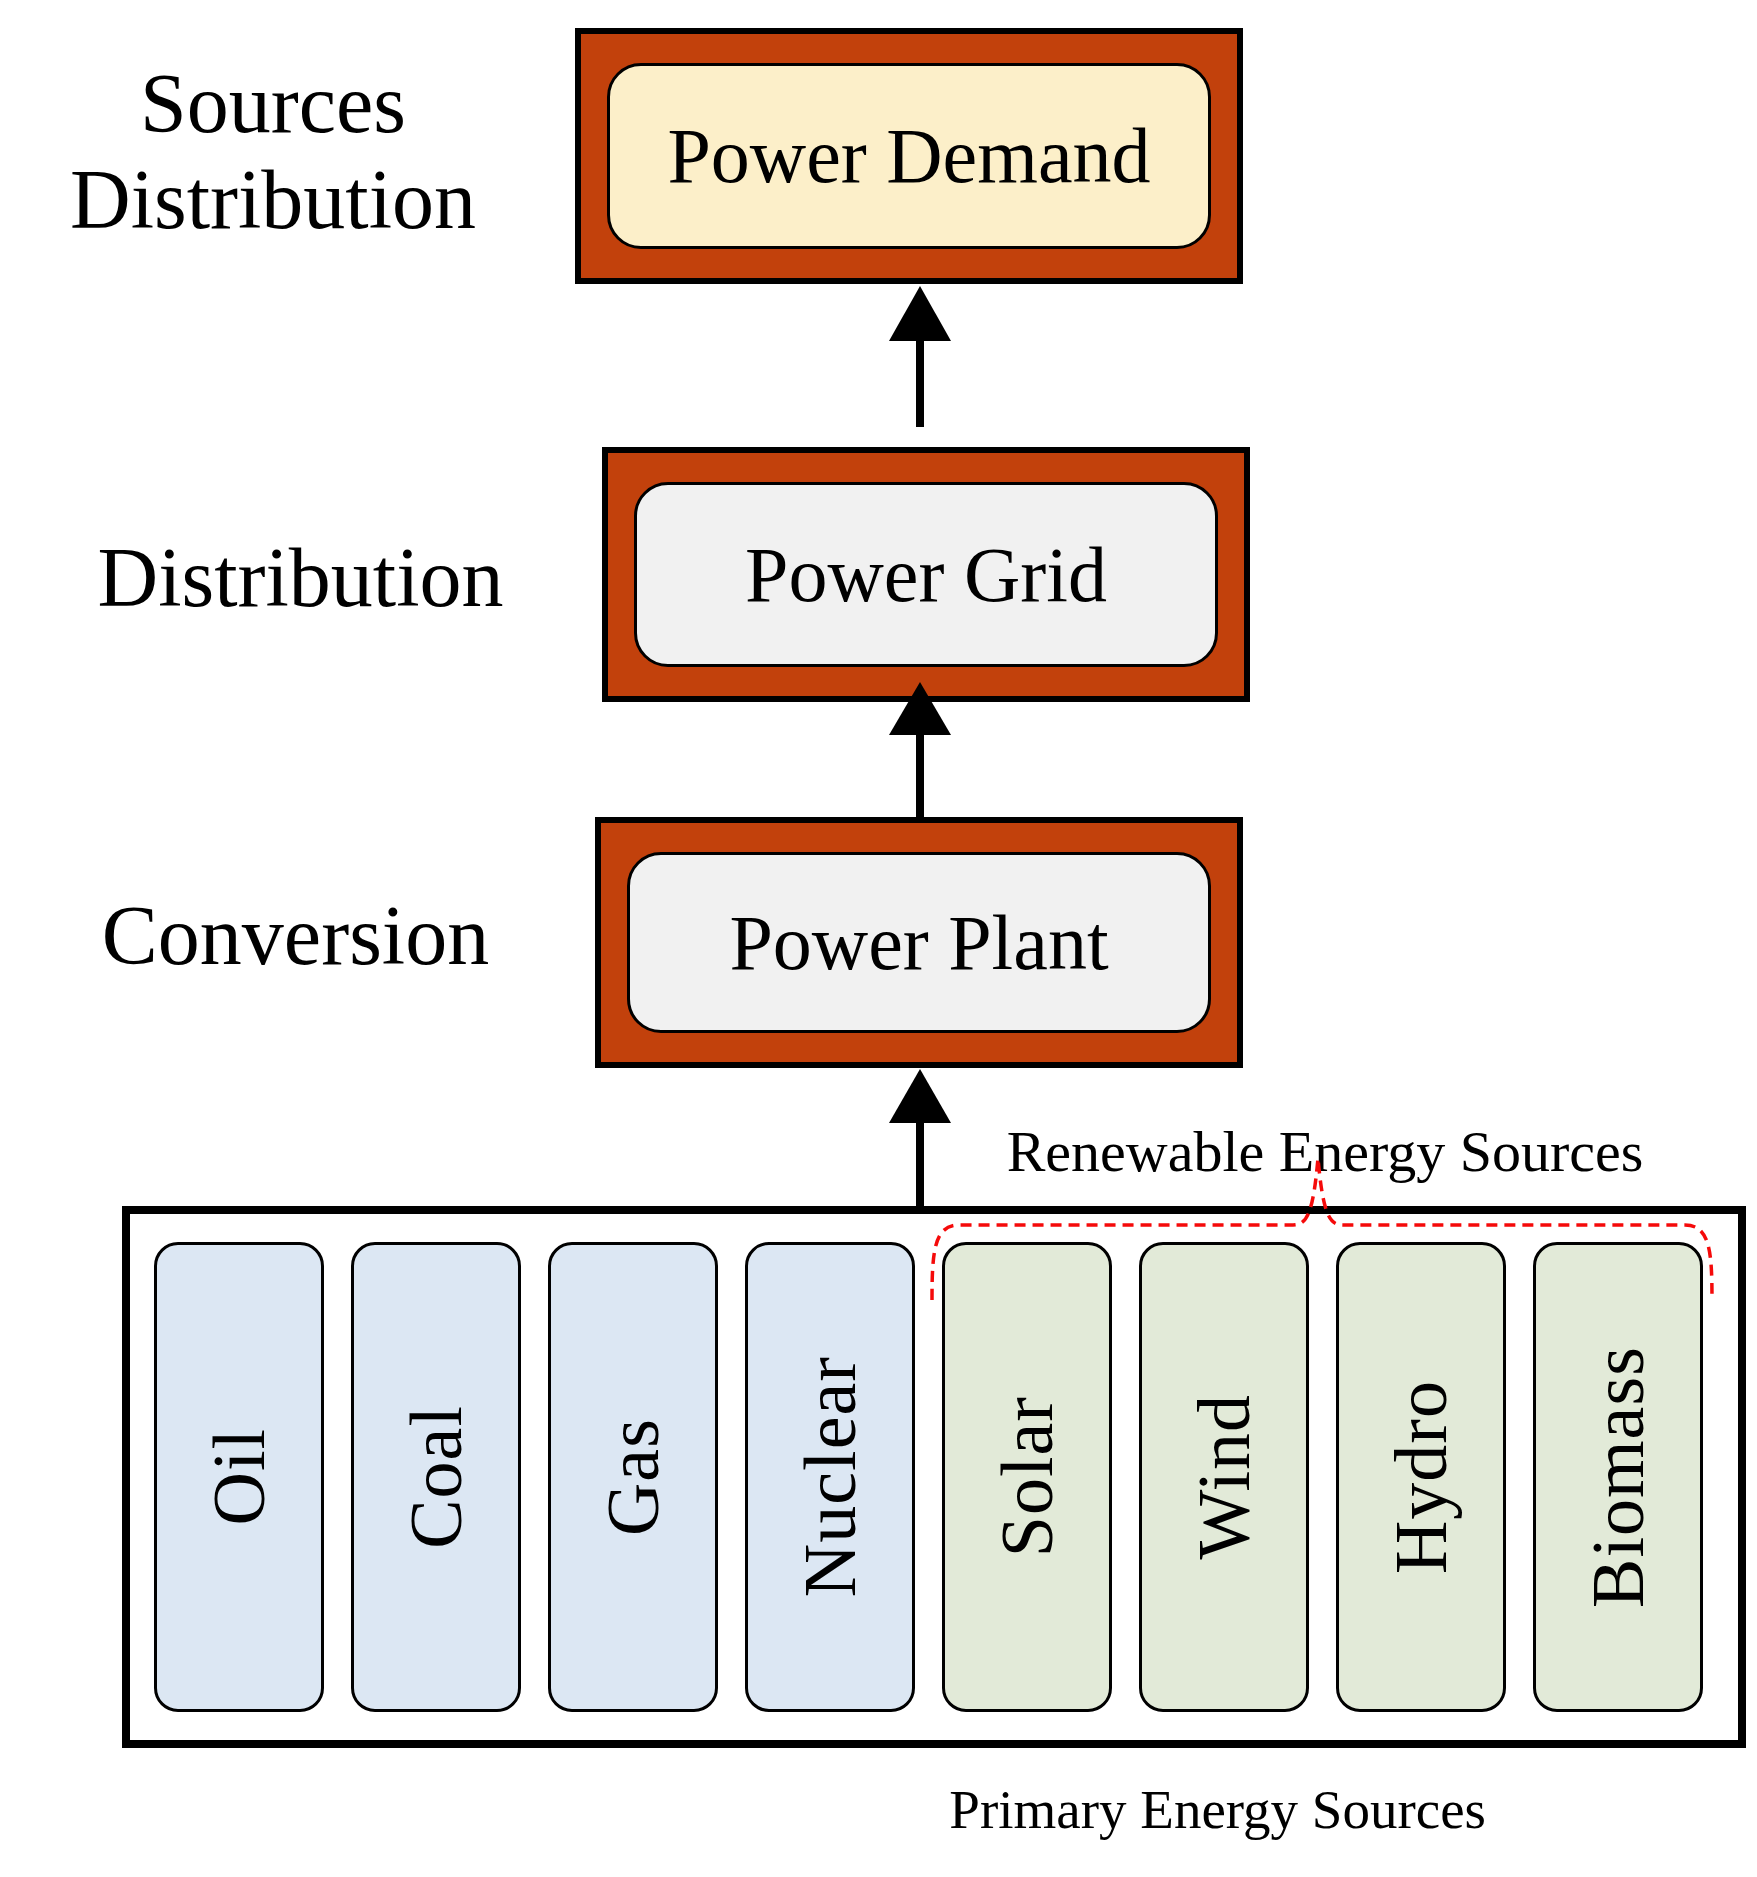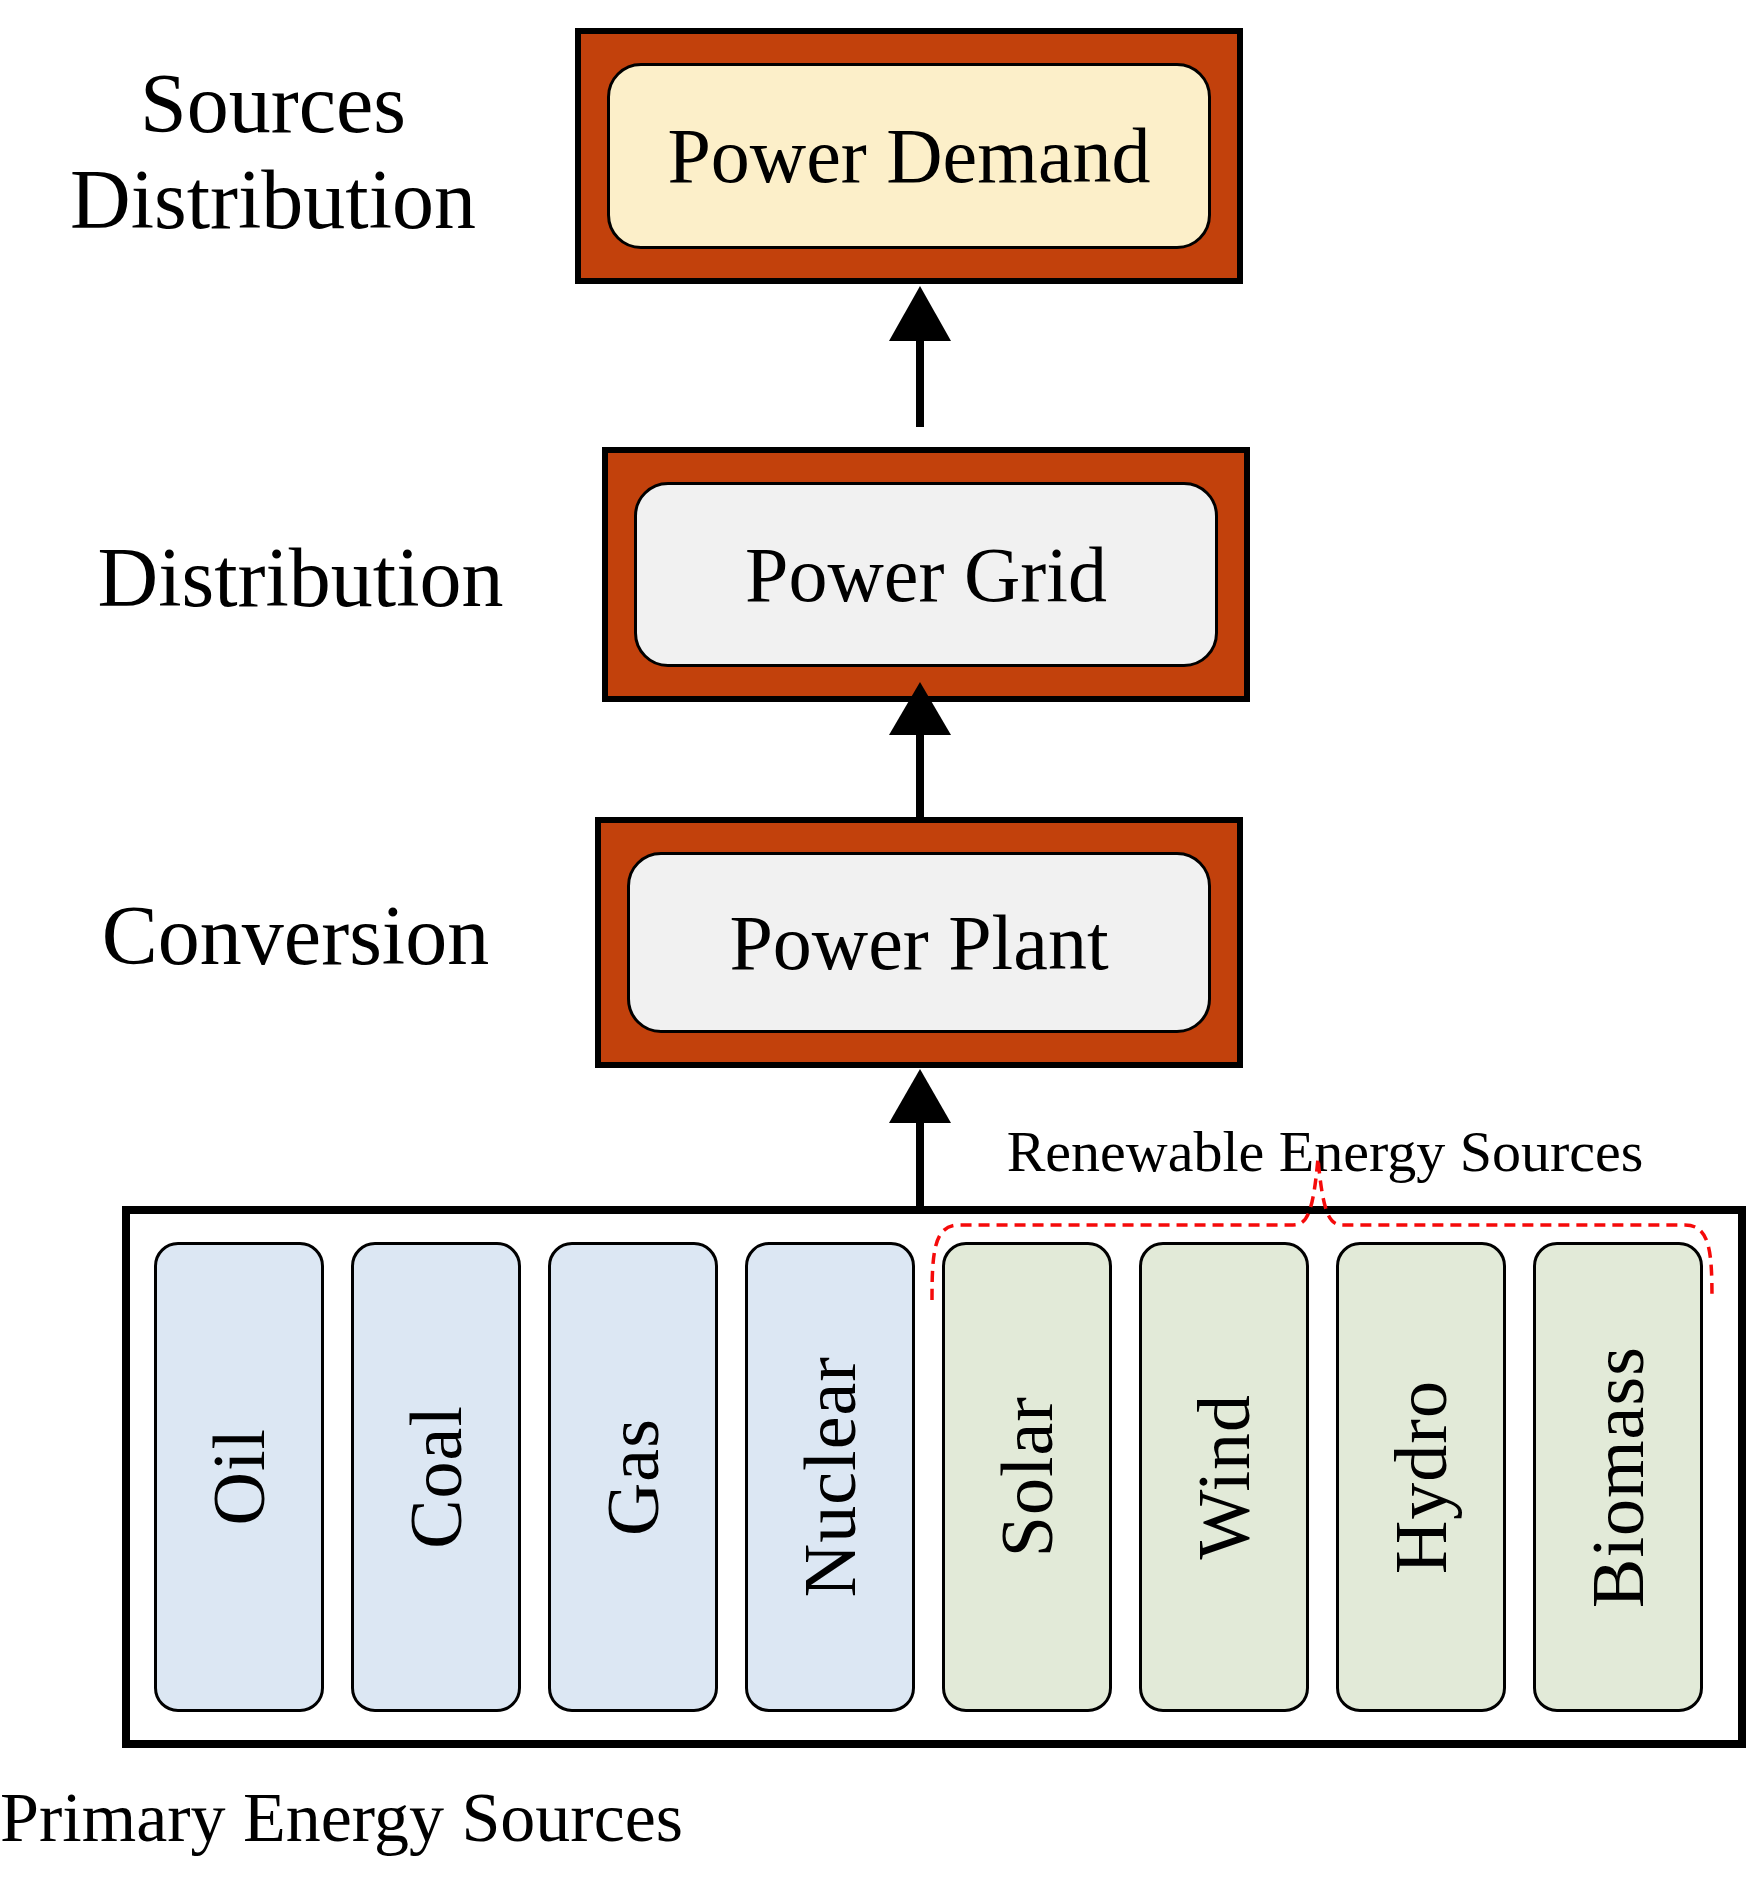--- a/index.html
+++ b/index.html
@@ -42,21 +42,21 @@
     border:3.5px solid #000;border-radius:24px;box-sizing:border-box;
     display:flex;align-items:center;justify-content:center;
   }
   .source-blue{background:#DCE7F3;}
   .source-green{background:#E2EAD8;}
   .vlabel{
     writing-mode:vertical-rl;transform:rotate(180deg);
     font-size:74px;white-space:nowrap;letter-spacing:1px;
   }
   
-  .caption{position:absolute;left:0;top:1778px;width:1486px;text-align:left;font-size:70px;white-space:nowrap;}
+  .caption{position:absolute;left:0;top:1778px;width:1486px;text-align:right;font-size:55px;white-space:nowrap;}
 </style>
 </head>
 <body>
 
 <div class="canvas">
 
   <div class="stage-label stage-consumption">
     <div>Sources</div>
     <div>Distribution</div>
   </div>

